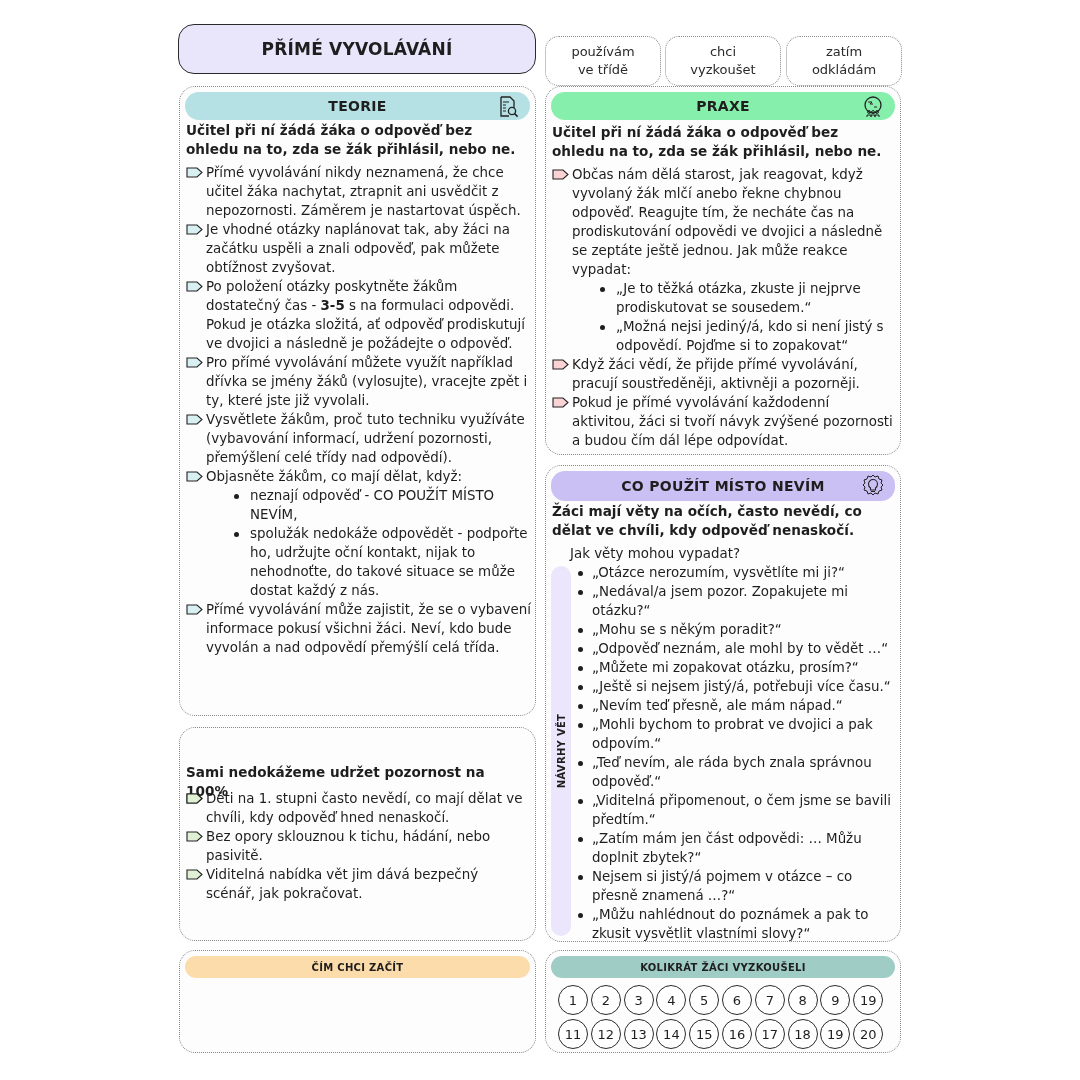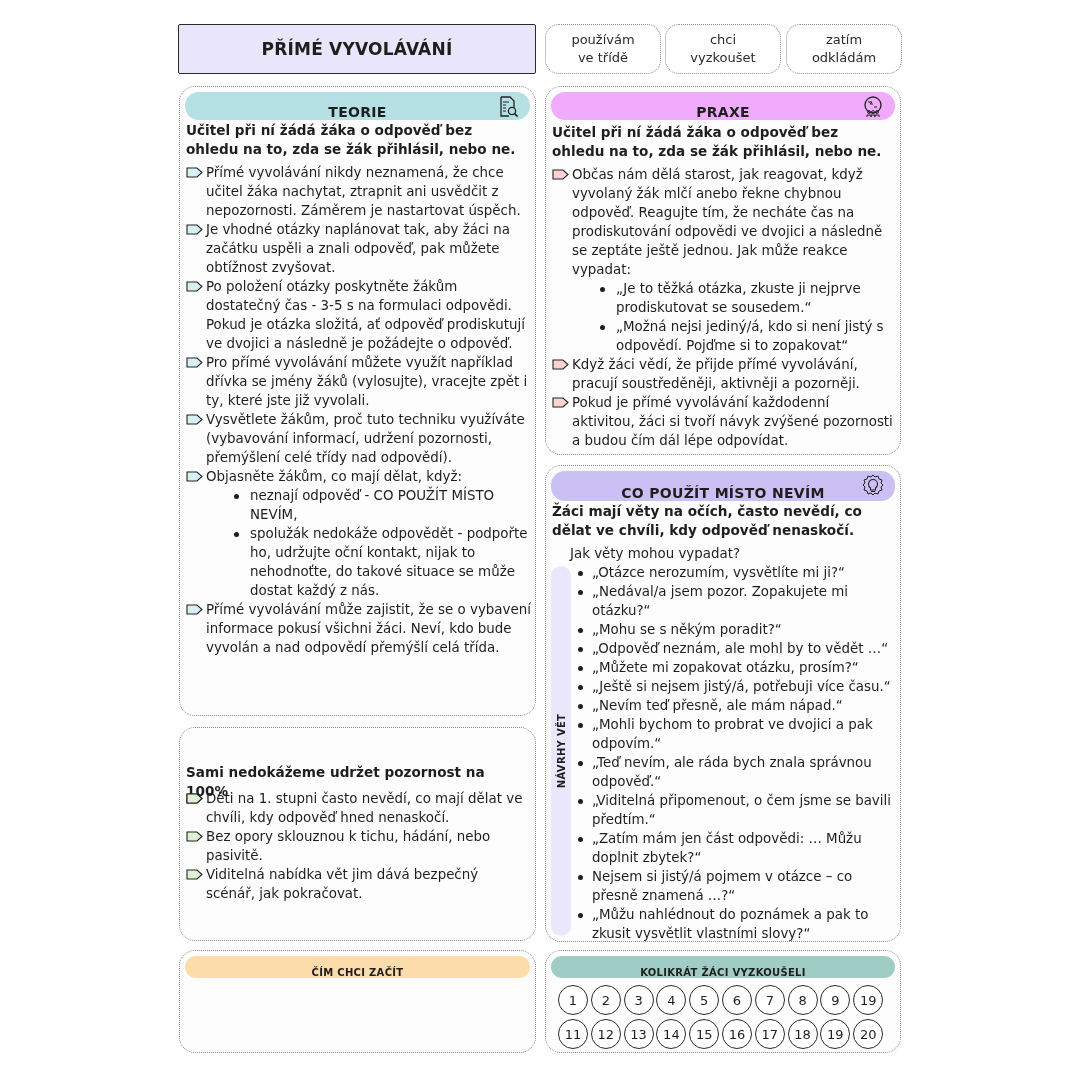--- a/index.html
+++ b/index.html
@@ -2,51 +2,51 @@
 <html><head>
 <meta charset="utf-8">
 <style>
   * { box-sizing: border-box; margin: 0; padding: 0; }
   html, body { width: 1080px; height: 1080px; background: #ffffff; }
   body { font-family: "DejaVu Sans", sans-serif; color: #1e1e1e; position: relative; overflow: hidden; }
   .abs { position: absolute; }
 
   .title-box {
     left: 178px; top: 24px; width: 358px; height: 50px;
-    background: #e9e5fb; border: 1.5px solid #2a2a2a; border-radius: 2px;
+    background: #e9e5fb; border: 1.5px solid #2a2a2a; border-radius: 16px;
     display: flex; align-items: center; justify-content: center;
     font-weight: bold; font-size: 17px; letter-spacing: 0.2px;
   }
   .status-chip {
-    top: 24px; width: 116px; height: 50px;
+    top: 36px; width: 116px; height: 50px;
     border: 1.5px dotted #8a8a8a; border-radius: 14px;
     display: flex; align-items: center; justify-content: center;
     text-align: center; font-size: 13px; line-height: 18px; color: #2a2a2a;
     background: #fff; white-space: pre-line; cursor: pointer;
   }
 
   .panel {
     border: 1.5px dotted #8a8a8a; border-radius: 16px; background: #fdfdfd;
   }
   .panel-header {
     position: absolute; left: 5px; right: 5px; top: 5px; height: 28px;
-    border-radius: 14px; display: flex; align-items: flex-end; justify-content: center;
+    border-radius: 14px; display: flex; align-items: center; justify-content: center;
     font-weight: bold; font-size: 14px; letter-spacing: 0.3px;
   }
   .panel-header.small { height: 22px; font-size: 10px; }
   .panel-icon { position: absolute; right: 10px; top: 3px; width: 24px; height: 24px; }
 
   .lead { position: absolute; left: 6px; right: 6px; font-weight: bold; font-size: 13.6px; line-height: 19px; }
   .items { position: absolute; left: 6px; right: 4px; list-style: none; font-size: 13.4px; line-height: 19px; }
   .items > li { position: relative; padding-left: 20px; }
   .items > li .marker { position: absolute; left: 0; top: 4px; width: 17px; height: 11px; }
   .sub { list-style: none; padding-left: 22px; }
   .sub li { position: relative; padding-left: 22px; }
   .sub li::before { content: ""; position: absolute; left: 6px; top: 8px; width: 5px; height: 5px; border-radius: 50%; background: #1e1e1e; }
-  b.num { font-weight: normal; margin-top: 44px; }
+  b.num { font-weight: bold; margin-top: 44px; }
 
   .nevim-list { position: absolute; left: 22px; right: 4px; list-style: none; font-size: 13.4px; line-height: 19px; }
   .nevim-list li { position: relative; padding-left: 24px; }
   .nevim-list li::before { content: ""; position: absolute; left: 10px; top: 8px; width: 5px; height: 5px; border-radius: 50%; background: #1e1e1e; }
   .side-tab {
     position: absolute; left: 5px; top: 100px; width: 20px; height: 370px;
     background: #ebe6fb; border-radius: 10px;
   }
   .side-tab span {
     position: absolute; left: 50%; top: 50%; transform: translate(-50%, -50%) rotate(-90deg);
@@ -129,21 +129,21 @@
         </svg><span>Viditelná nabídka vět jim dává bezpečný scénář, jak pokračovat.</span></li>
   </ul>
 </div>
 
 <div class="abs panel" style="left:179px; top:950px; width:357px; height:103px;">
   <div class="panel-header small" style="background:#fddcab">ČÍM CHCI ZAČÍT</div>
   <div style="position:absolute; left:6px; right:6px; top:32px; bottom:6px;"></div>
 </div>
 
 <div class="abs panel" style="left:545px; top:86px; width:356px; height:369px;">
-  <div class="panel-header" style="background:#f0abfc">
+  <div class="panel-header" style="background:#86efac">
     <span>PRAXE</span>
     <svg class="panel-icon" viewBox="0 0 24 24">
       <circle cx="12" cy="10" r="8" fill="none" stroke="#222" stroke-width="1.3"></circle>
       <path d="M7 7h4l-2 2h3M13 12h3" fill="none" stroke="#222" stroke-width="1"></path>
       <circle cx="8" cy="17" r="1.4" fill="none" stroke="#222" stroke-width="1"></circle>
         <circle cx="12" cy="17" r="1.4" fill="none" stroke="#222" stroke-width="1"></circle>
         <circle cx="16" cy="17" r="1.4" fill="none" stroke="#222" stroke-width="1"></circle>
       <path d="M6 22v-2h4v2M10 22v-2h4v2M14 22v-2h4v2" fill="none" stroke="#222" stroke-width="1"></path>
     </svg>
   </div>

